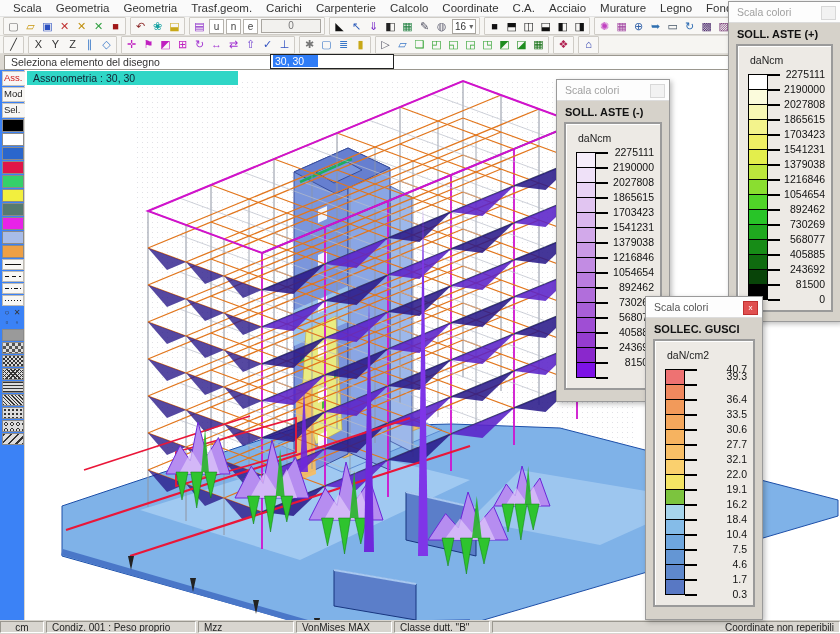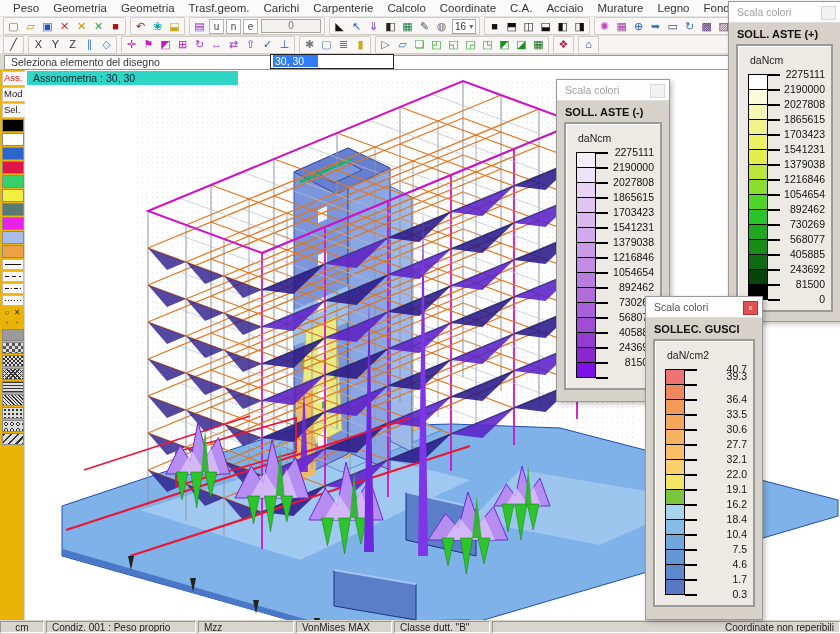--- a/index.html
+++ b/index.html
@@ -25,21 +25,21 @@
     font-size:10px;padding:0 2px;margin:0 2px;color:#333;}
   .tbselect .arr{font-size:8px;color:#666;margin-left:3px;}
   #promptbar{position:absolute;left:0;top:54px;width:840px;height:16px;background:#dcd9d3;box-sizing:border-box;
     border-bottom:1px solid #c6c3bd;}
   #prompt-field{position:absolute;left:4px;top:1px;right:3px;height:13px;background:#fff;
     border:1px solid #9a978f;font-size:10.5px;color:#333;line-height:13px;padding-left:6px;}
   #coord-input{position:absolute;left:270px;top:0px;width:120px;height:13px;background:#fff;
     border:1px solid #222;font-size:10.5px;line-height:13px;padding-left:2px;}
   #coord-input .sel{background:#2f7cf6;color:#fff;padding:0 14px 0 2px;}
   
-  #sidebar{position:absolute;left:0;top:70px;width:25px;height:550px;background:#eab308;
+  #sidebar{position:absolute;left:0;top:70px;width:25px;height:550px;background:#3b82f6;
     border-right:1px solid #d8d5cf;box-sizing:border-box;padding:1px 1px 0 2px;}
   .sbtn{width:21px;height:13px;background:#f8f7f5;border:1px solid #c8c5bf;font-size:9.5px;
     line-height:12px;text-align:left;padding-left:1px;color:#222;margin-bottom:1px;}
   .sbtn.red{color:#d02020;}
   .swatch{width:20px;height:11px;border:1px solid #8a8a8a;margin-top:1px;}
   .lstyle{width:20px;height:9px;border:1px solid #bdbab4;background:#f8f7f5;margin-top:1px;position:relative;}
   .lstyle i{position:absolute;left:2px;right:2px;top:4px;height:1px;display:block;}
   .ls-solid i{background:#111;}
   .ls-dashed i{background:repeating-linear-gradient(90deg,#111 0 4px,transparent 4px 7px);}
   .ls-dashdot i{background:repeating-linear-gradient(90deg,#111 0 4px,transparent 4px 6px,#111 6px 7px,transparent 7px 9px);}
@@ -89,21 +89,21 @@
     font-size:10px;color:#222;line-height:11px;padding:0 5px;box-sizing:border-box;
     white-space:nowrap;overflow:hidden;margin-right:2px;}
   .seg1{width:254px;} .seg2{width:44px;text-align:center;} .seg3{width:150px;}
   .seg4{width:96px;} .seg5{width:96px;} .seg6{width:96px;}
   .seg7{flex:1;text-align:right;margin-right:0;}
 </style>
 </head>
 <body>
 
 <div id="menubar">
-    <span class="mi">Peso</span>
+    <span class="mi">Scala</span>
     <span class="mi">Geometria</span>
     <span class="mi">Geometria</span>
     <span class="mi">Trasf.geom.</span>
     <span class="mi">Carichi</span>
     <span class="mi">Carpenterie</span>
     <span class="mi">Calcolo</span>
     <span class="mi">Coordinate</span>
     <span class="mi">C.A.</span>
     <span class="mi">Acciaio</span>
     <span class="mi">Murature</span>

